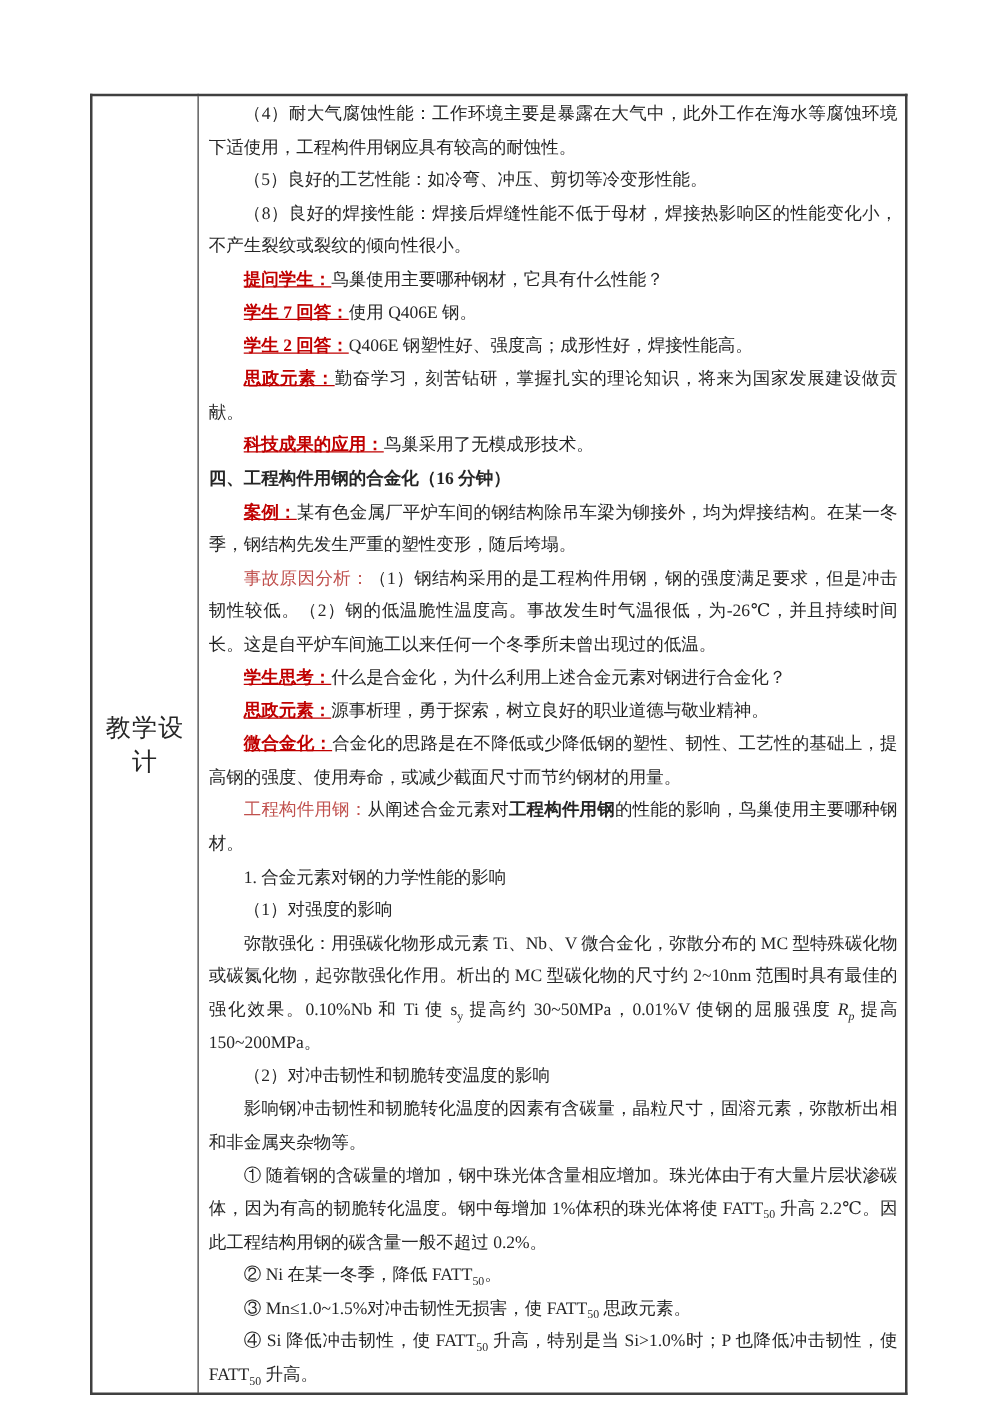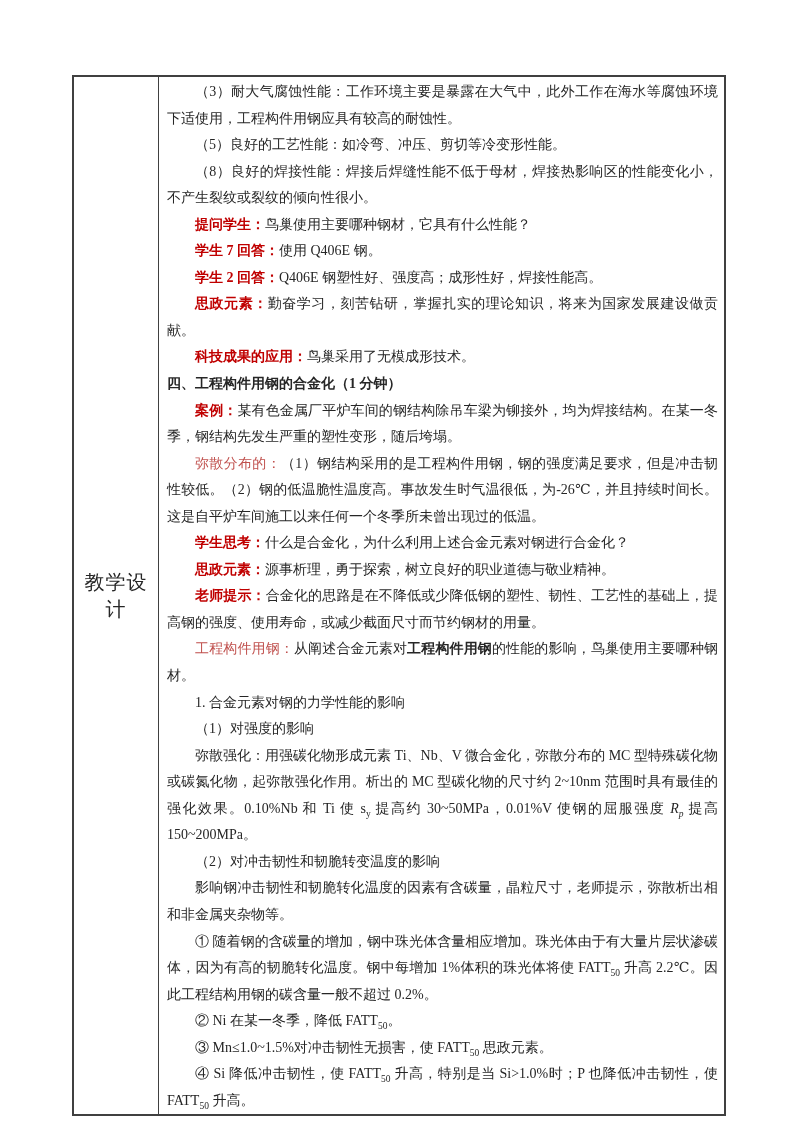--- a/index.html
+++ b/index.html
@@ -44,61 +44,61 @@
   p.para{
     margin:0;
     font-size:14px;
     line-height:26.55px;
     text-align:justify;
     color:var(--ink);
   }
   p.ind{text-indent:2em;}
   p.heading{font-weight:bold;}
   .run-n{color:var(--ink);}
-  .run-rb{color:var(--label-red);font-weight:bold;}
+  .run-rb{color:var(--label-red);font-weight:bold;text-decoration:underline;}
   .run-r{color:var(--soft-red);}
   .run-b{color:var(--ink);font-weight:bold;}
   .run-i{color:var(--ink);font-style:italic;}
   sub.run-sub,sub.run-isub{
     font-size:9.5px;
     line-height:0;
   }
   sub.run-isub{font-style:italic;}
 </style>
 </head>
 <body>
 
 <div class="page">
   <table class="doc-table">
     <tbody>
       <tr>
         <td class="cell-left">
           <span>教学设计</span>
         </td>
         <td class="cell-right">
-            <p class="para ind"><span class="run-n">（3）耐大气腐蚀性能：工作环境主要是暴露在大气中，此外工作在海水等腐蚀环境下适使用，工程构件用钢应具有较高的耐蚀性。</span></p>
+            <p class="para ind"><span class="run-n">（4）耐大气腐蚀性能：工作环境主要是暴露在大气中，此外工作在海水等腐蚀环境下适使用，工程构件用钢应具有较高的耐蚀性。</span></p>
             <p class="para ind"><span class="run-n">（5）良好的工艺性能：如冷弯、冲压、剪切等冷变形性能。</span></p>
             <p class="para ind"><span class="run-n">（8）良好的焊接性能：焊接后焊缝性能不低于母材，焊接热影响区的性能变化小，不产生裂纹或裂纹的倾向性很小。</span></p>
             <p class="para ind"><span class="run-rb">提问学生：</span><span class="run-n">鸟巢使用主要哪种钢材，它具有什么性能？</span></p>
             <p class="para ind"><span class="run-rb">学生 7 回答：</span><span class="run-n">使用 Q406E 钢。</span></p>
             <p class="para ind"><span class="run-rb">学生 2 回答：</span><span class="run-n">Q406E 钢塑性好、强度高；成形性好，焊接性能高。</span></p>
             <p class="para ind"><span class="run-rb">思政元素：</span><span class="run-n">勤奋学习，刻苦钻研，掌握扎实的理论知识，将来为国家发展建设做贡献。</span></p>
             <p class="para ind"><span class="run-rb">科技成果的应用：</span><span class="run-n">鸟巢采用了无模成形技术。</span></p>
-            <p class="para heading"><span class="run-b">四、工程构件用钢的合金化（1 分钟）</span></p>
+            <p class="para heading"><span class="run-b">四、工程构件用钢的合金化（16 分钟）</span></p>
             <p class="para ind"><span class="run-rb">案例：</span><span class="run-n">某有色金属厂平炉车间的钢结构除吊车梁为铆接外，均为焊接结构。在某一冬季，钢结构先发生严重的塑性变形，随后垮塌。</span></p>
-            <p class="para ind"><span class="run-r">弥散分布的：</span><span class="run-n">（1）钢结构采用的是工程构件用钢，钢的强度满足要求，但是冲击韧性较低。（2）钢的低温脆性温度高。事故发生时气温很低，为-26℃，并且持续时间长。这是自平炉车间施工以来任何一个冬季所未曾出现过的低温。</span></p>
+            <p class="para ind"><span class="run-r">事故原因分析：</span><span class="run-n">（1）钢结构采用的是工程构件用钢，钢的强度满足要求，但是冲击韧性较低。（2）钢的低温脆性温度高。事故发生时气温很低，为-26℃，并且持续时间长。这是自平炉车间施工以来任何一个冬季所未曾出现过的低温。</span></p>
             <p class="para ind"><span class="run-rb">学生思考：</span><span class="run-n">什么是合金化，为什么利用上述合金元素对钢进行合金化？</span></p>
             <p class="para ind"><span class="run-rb">思政元素：</span><span class="run-n">源事析理，勇于探索，树立良好的职业道德与敬业精神。</span></p>
-            <p class="para ind"><span class="run-rb">老师提示：</span><span class="run-n">合金化的思路是在不降低或少降低钢的塑性、韧性、工艺性的基础上，提高钢的强度、使用寿命，或减少截面尺寸而节约钢材的用量。</span></p>
+            <p class="para ind"><span class="run-rb">微合金化：</span><span class="run-n">合金化的思路是在不降低或少降低钢的塑性、韧性、工艺性的基础上，提高钢的强度、使用寿命，或减少截面尺寸而节约钢材的用量。</span></p>
             <p class="para ind"><span class="run-r">工程构件用钢：</span><span class="run-n">从阐述合金元素对</span><span class="run-b">工程构件用钢</span><span class="run-n">的性能的影响，鸟巢使用主要哪种钢材。</span></p>
             <p class="para ind"><span class="run-n">1. 合金元素对钢的力学性能的影响</span></p>
             <p class="para ind"><span class="run-n">（1）对强度的影响</span></p>
             <p class="para ind"><span class="run-n">弥散强化：用强碳化物形成元素 Ti、Nb、V 微合金化，弥散分布的 MC 型特殊碳化物或碳氮化物，起弥散强化作用。析出的 MC 型碳化物的尺寸约 2~10nm 范围时具有最佳的强化效果。0.10%Nb 和 Ti 使 s</span><sub class="run-sub">y</sub><span class="run-n"> 提高约 30~50MPa，0.01%V 使钢的屈服强度 </span><span class="run-i">R</span><sub class="run-isub">p</sub><span class="run-n"> 提高 150~200MPa。</span></p>
             <p class="para ind"><span class="run-n">（2）对冲击韧性和韧脆转变温度的影响</span></p>
-            <p class="para ind"><span class="run-n">影响钢冲击韧性和韧脆转化温度的因素有含碳量，晶粒尺寸，老师提示，弥散析出相和非金属夹杂物等。</span></p>
+            <p class="para ind"><span class="run-n">影响钢冲击韧性和韧脆转化温度的因素有含碳量，晶粒尺寸，固溶元素，弥散析出相和非金属夹杂物等。</span></p>
             <p class="para ind"><span class="run-n">① 随着钢的含碳量的增加，钢中珠光体含量相应增加。珠光体由于有大量片层状渗碳体，因为有高的韧脆转化温度。钢中每增加 1%体积的珠光体将使 FATT</span><sub class="run-sub">50</sub><span class="run-n"> 升高 2.2℃。因此工程结构用钢的碳含量一般不超过 0.2%。</span></p>
             <p class="para ind"><span class="run-n">② Ni 在某一冬季，降低 FATT</span><sub class="run-sub">50</sub><span class="run-n">。</span></p>
             <p class="para ind"><span class="run-n">③ Mn≤1.0~1.5%对冲击韧性无损害，使 FATT</span><sub class="run-sub">50</sub><span class="run-n"> 思政元素。</span></p>
             <p class="para ind"><span class="run-n">④ Si 降低冲击韧性，使 FATT</span><sub class="run-sub">50</sub><span class="run-n"> 升高，特别是当 Si&gt;1.0%时；P 也降低冲击韧性，使 FATT</span><sub class="run-sub">50</sub><span class="run-n"> 升高。</span></p>
           </td>
       </tr>
     </tbody>
   </table>
 </div>
 

